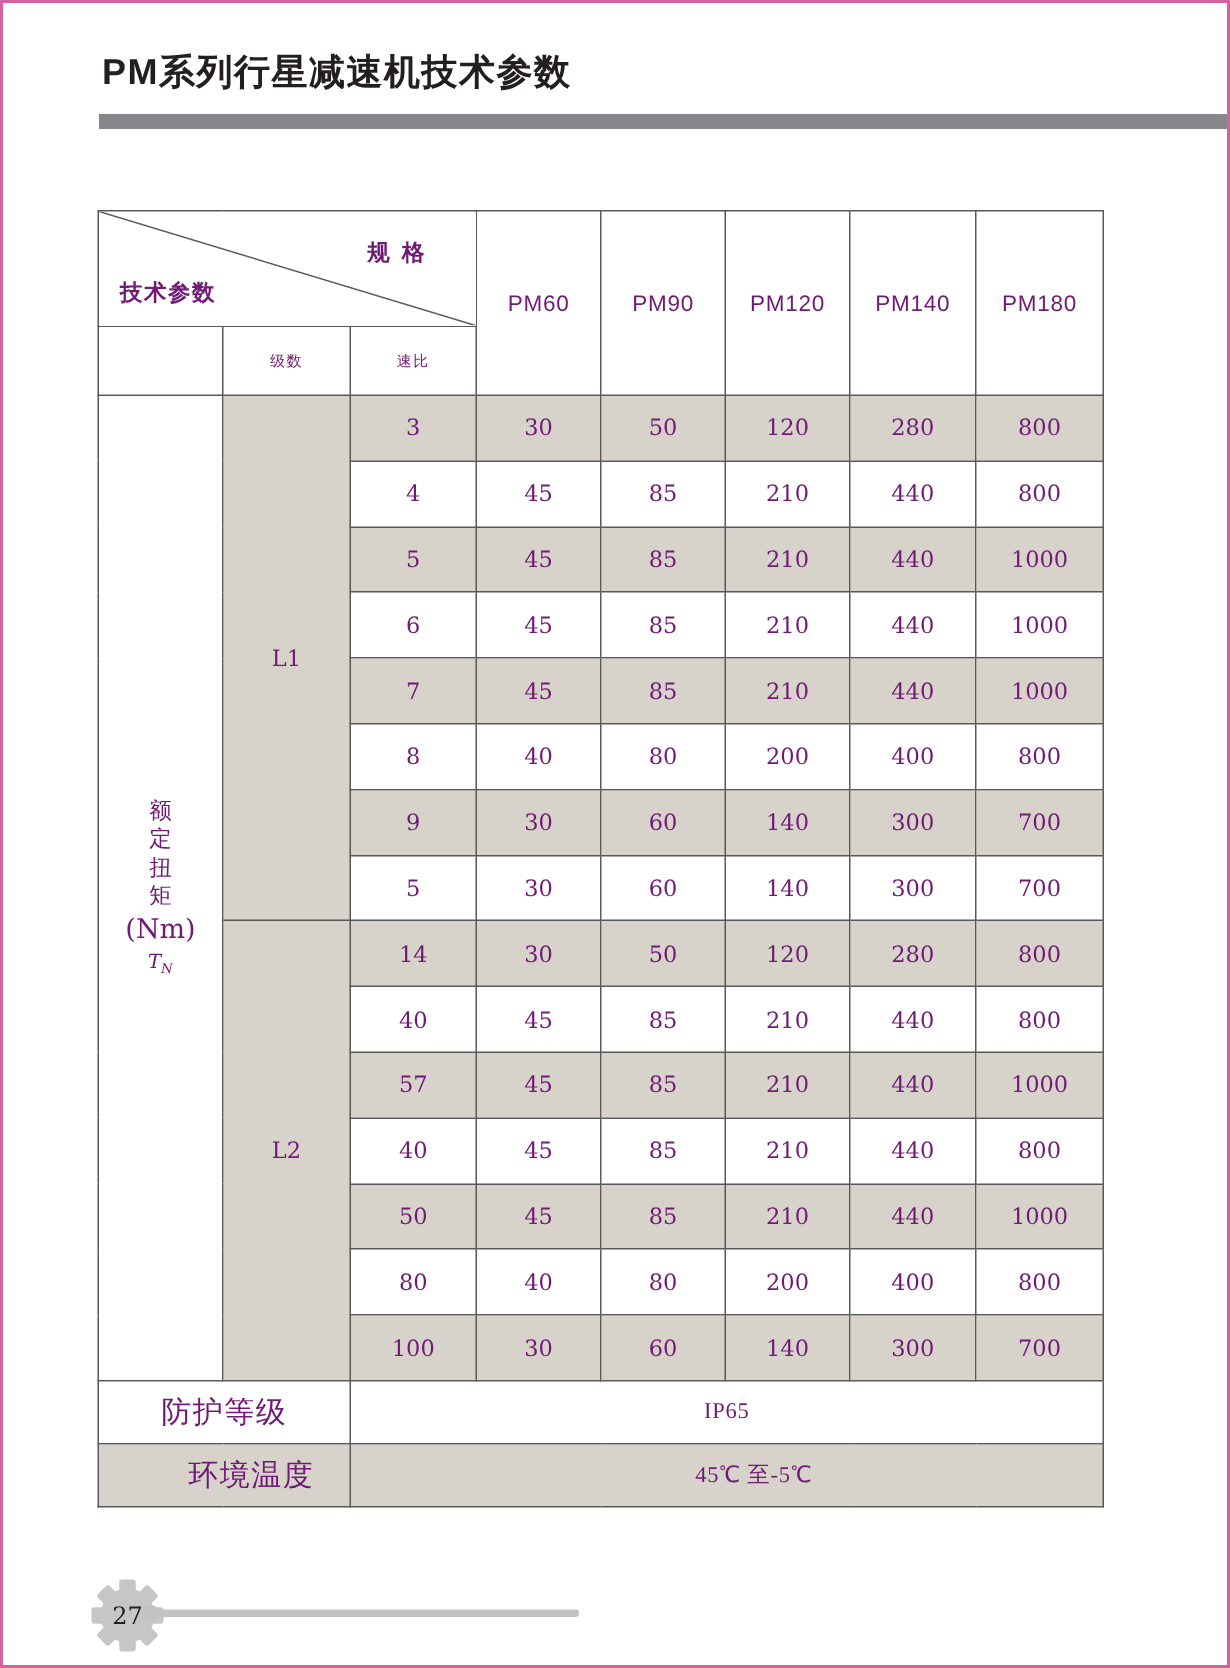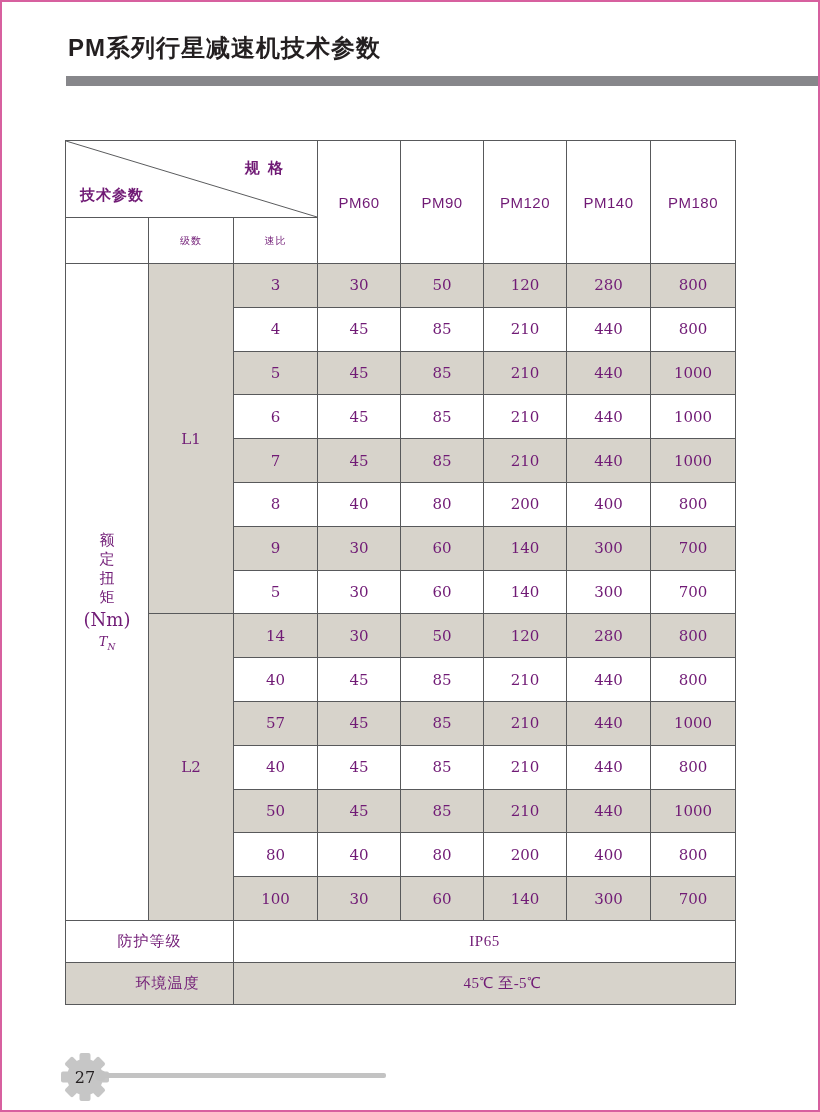--- a/index.html
+++ b/index.html
@@ -63,21 +63,21 @@
   .spec-table tr.shaded td{background:#d7d3cb;}
   .spec-table tr td.torque-cell{background:#ffffff;}
   .spec-table tr td.stage-cell{background:#d7d3cb;}
 
   .torque-cell{line-height:1.25;}
   .torque-cell .vchar{font-size:15px;letter-spacing:0;}
   .torque-cell .unit{font-size:18px;margin-top:3px;}
   .torque-cell .sym{font-size:13px;margin-top:2px;font-style:italic;}
   .torque-cell .sym sub{font-size:9px;}
 
-  .foot-label{font-size:15px;letter-spacing:1px;font-family:Liberation Serif, serif;}
+  .foot-label{font-size:20px;letter-spacing:1px;font-family:Liberation Serif, serif;}
   .foot-value{font-size:15px;letter-spacing:.5px;font-family:Liberation Serif, serif;}
   .spec-table tr.foot-row.shaded td{background:#d7d3cb;padding-left:36px;}
 
   
   .footer-gear{position:absolute;left:56px;top:1048px;}
   .footer-dot{
     position:absolute;left:93px;top:1068px;width:11px;height:11px;
     border-radius:50%;background:#c3c3c3;
   }
   .footer-line{

